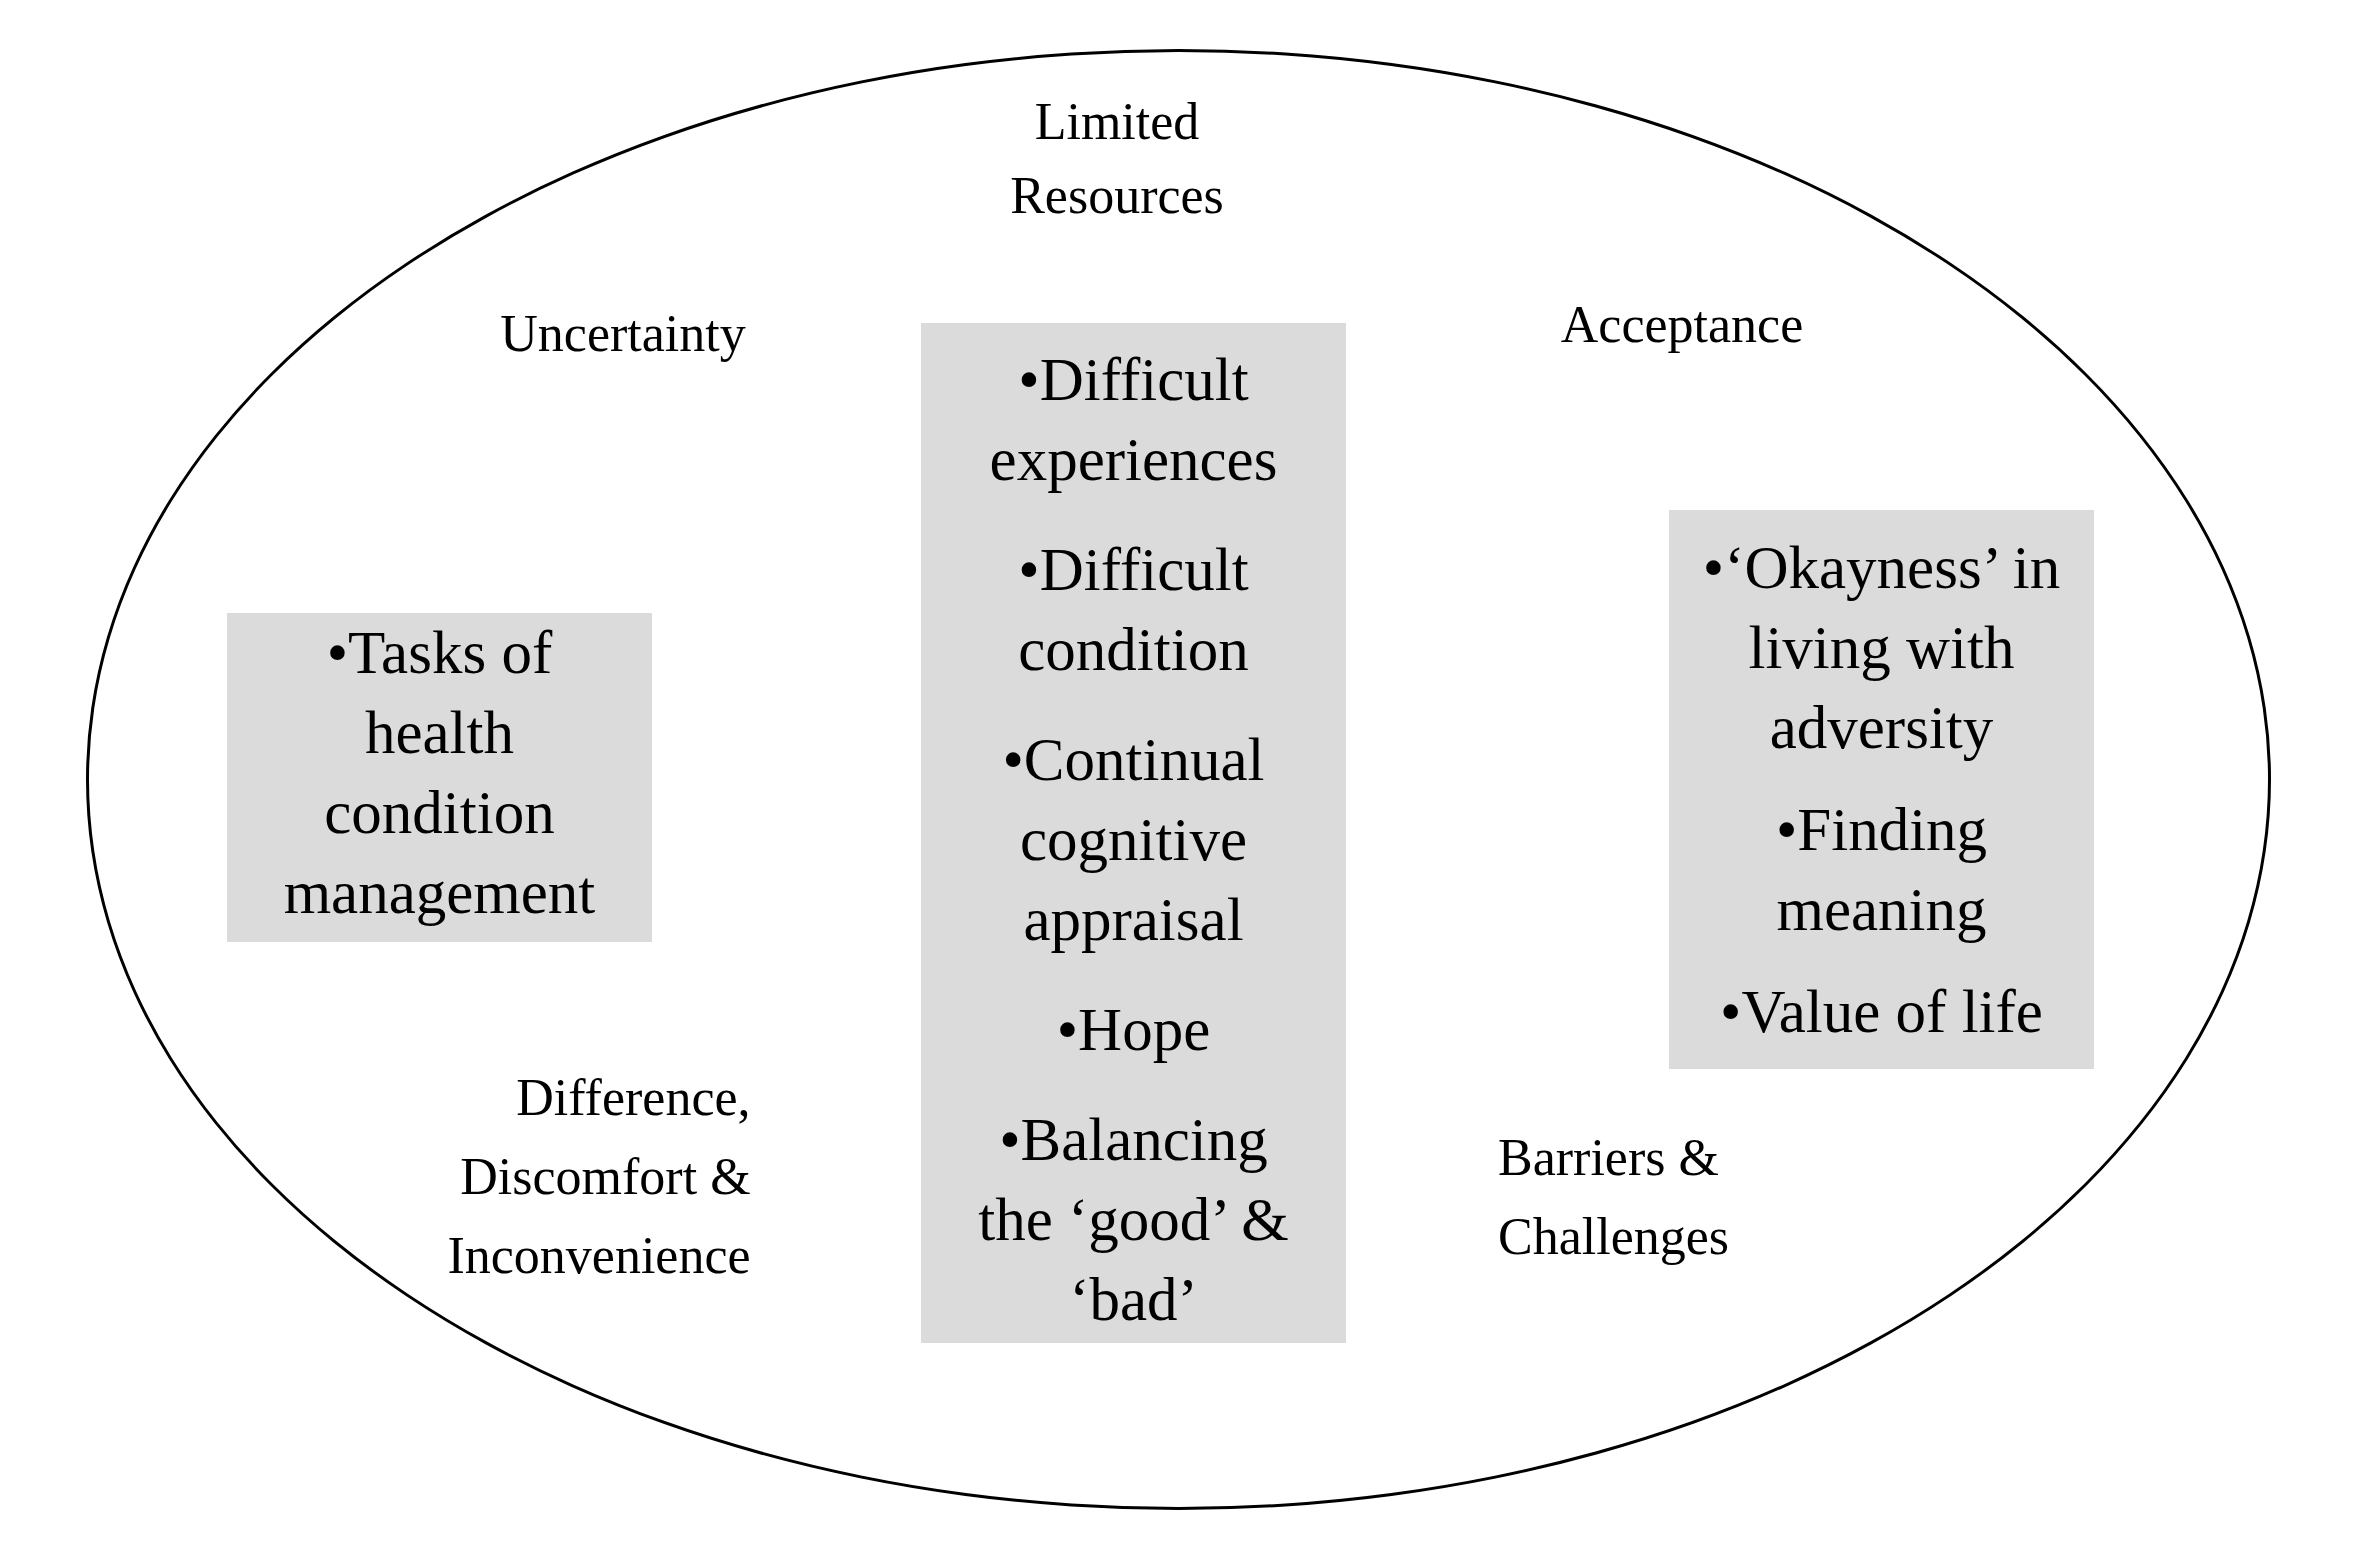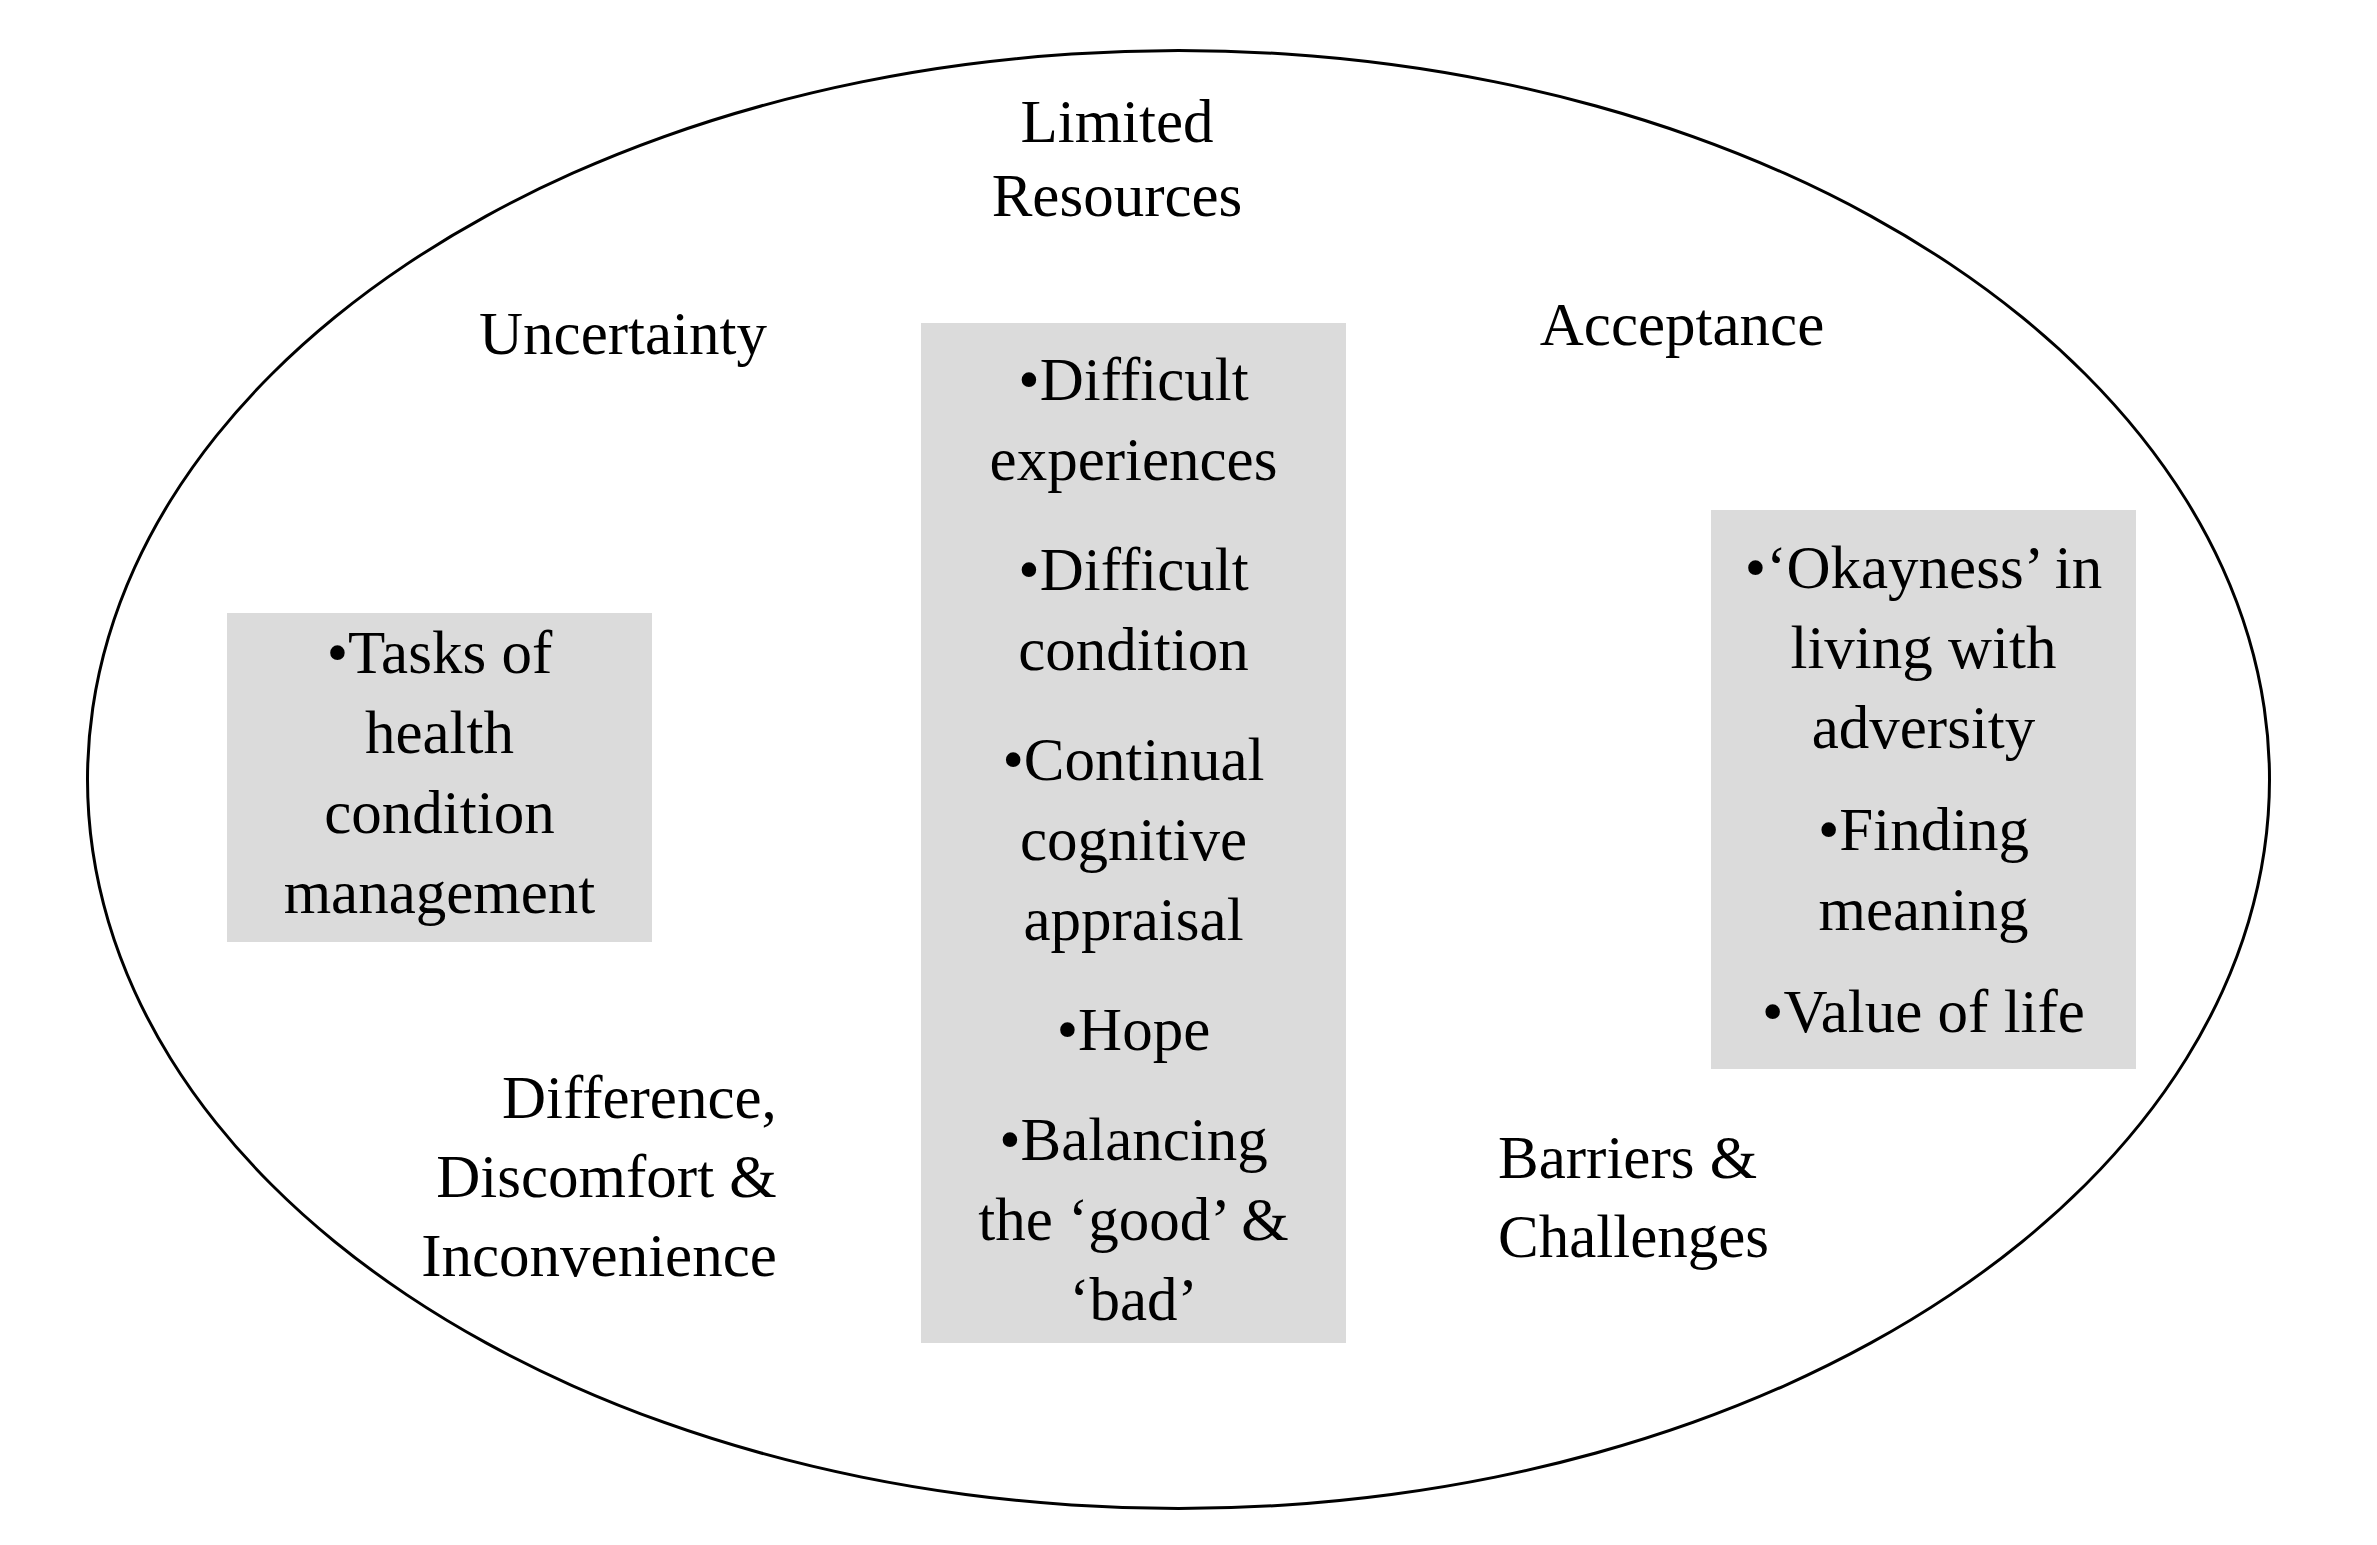--- a/index.html
+++ b/index.html
@@ -15,42 +15,42 @@
     position:absolute;
     left:86px; top:49px;
     width:2185px; height:1461px;
     border:3.1px solid var(--outline,#000000);
     border-radius:50%;
     box-sizing:border-box;
     background:transparent;
   }
   .lbl {
     position:absolute;
-    font-size:61px;
+    font-size:52px;
     line-height:79px;
     white-space:nowrap;
   }
   .centered { transform:translateX(-50%); text-align:center; }
   #lbl-limited     { left:1117px; top:85px;  line-height:74px;  }
   #lbl-uncertainty { left:623px;  top:294px;  }
   #lbl-acceptance  { left:1682px; top:285px;  }
   #lbl-difference  { left:599px;  top:1058px; line-height:79px;text-align:right; }
   #lbl-barriers    { left:1498px; top:1118px; line-height:79px; text-align:left; }
   .gbox {
     position:absolute;
     width:425px;
     background:var(--boxfill,#dbdbdb);
     font-size:61px;
     line-height:80px;
     text-align:center;
     box-sizing:border-box;
   }
   #box-left   { left:227px;  top:613px; height:329px;  }
   #box-center { left:921px; top:323px; height:1020px; padding-top:17px;  }
-  #box-right  { left:1711px; top:510px; height:559px;  padding-top:18px; }
+  #box-right  { left:1669px; top:510px; height:559px;  padding-top:18px; }
   .item { margin:0; }
   #box-center .item { margin-bottom:30px; }
   #box-right  .item { margin-bottom:22px; }
   #box-center .item:last-child, #box-right .item:last-child { margin-bottom:0; }
   .ln { white-space:nowrap; }
 </style>
 </head>
 <body>
 
 <div id="canvas">

